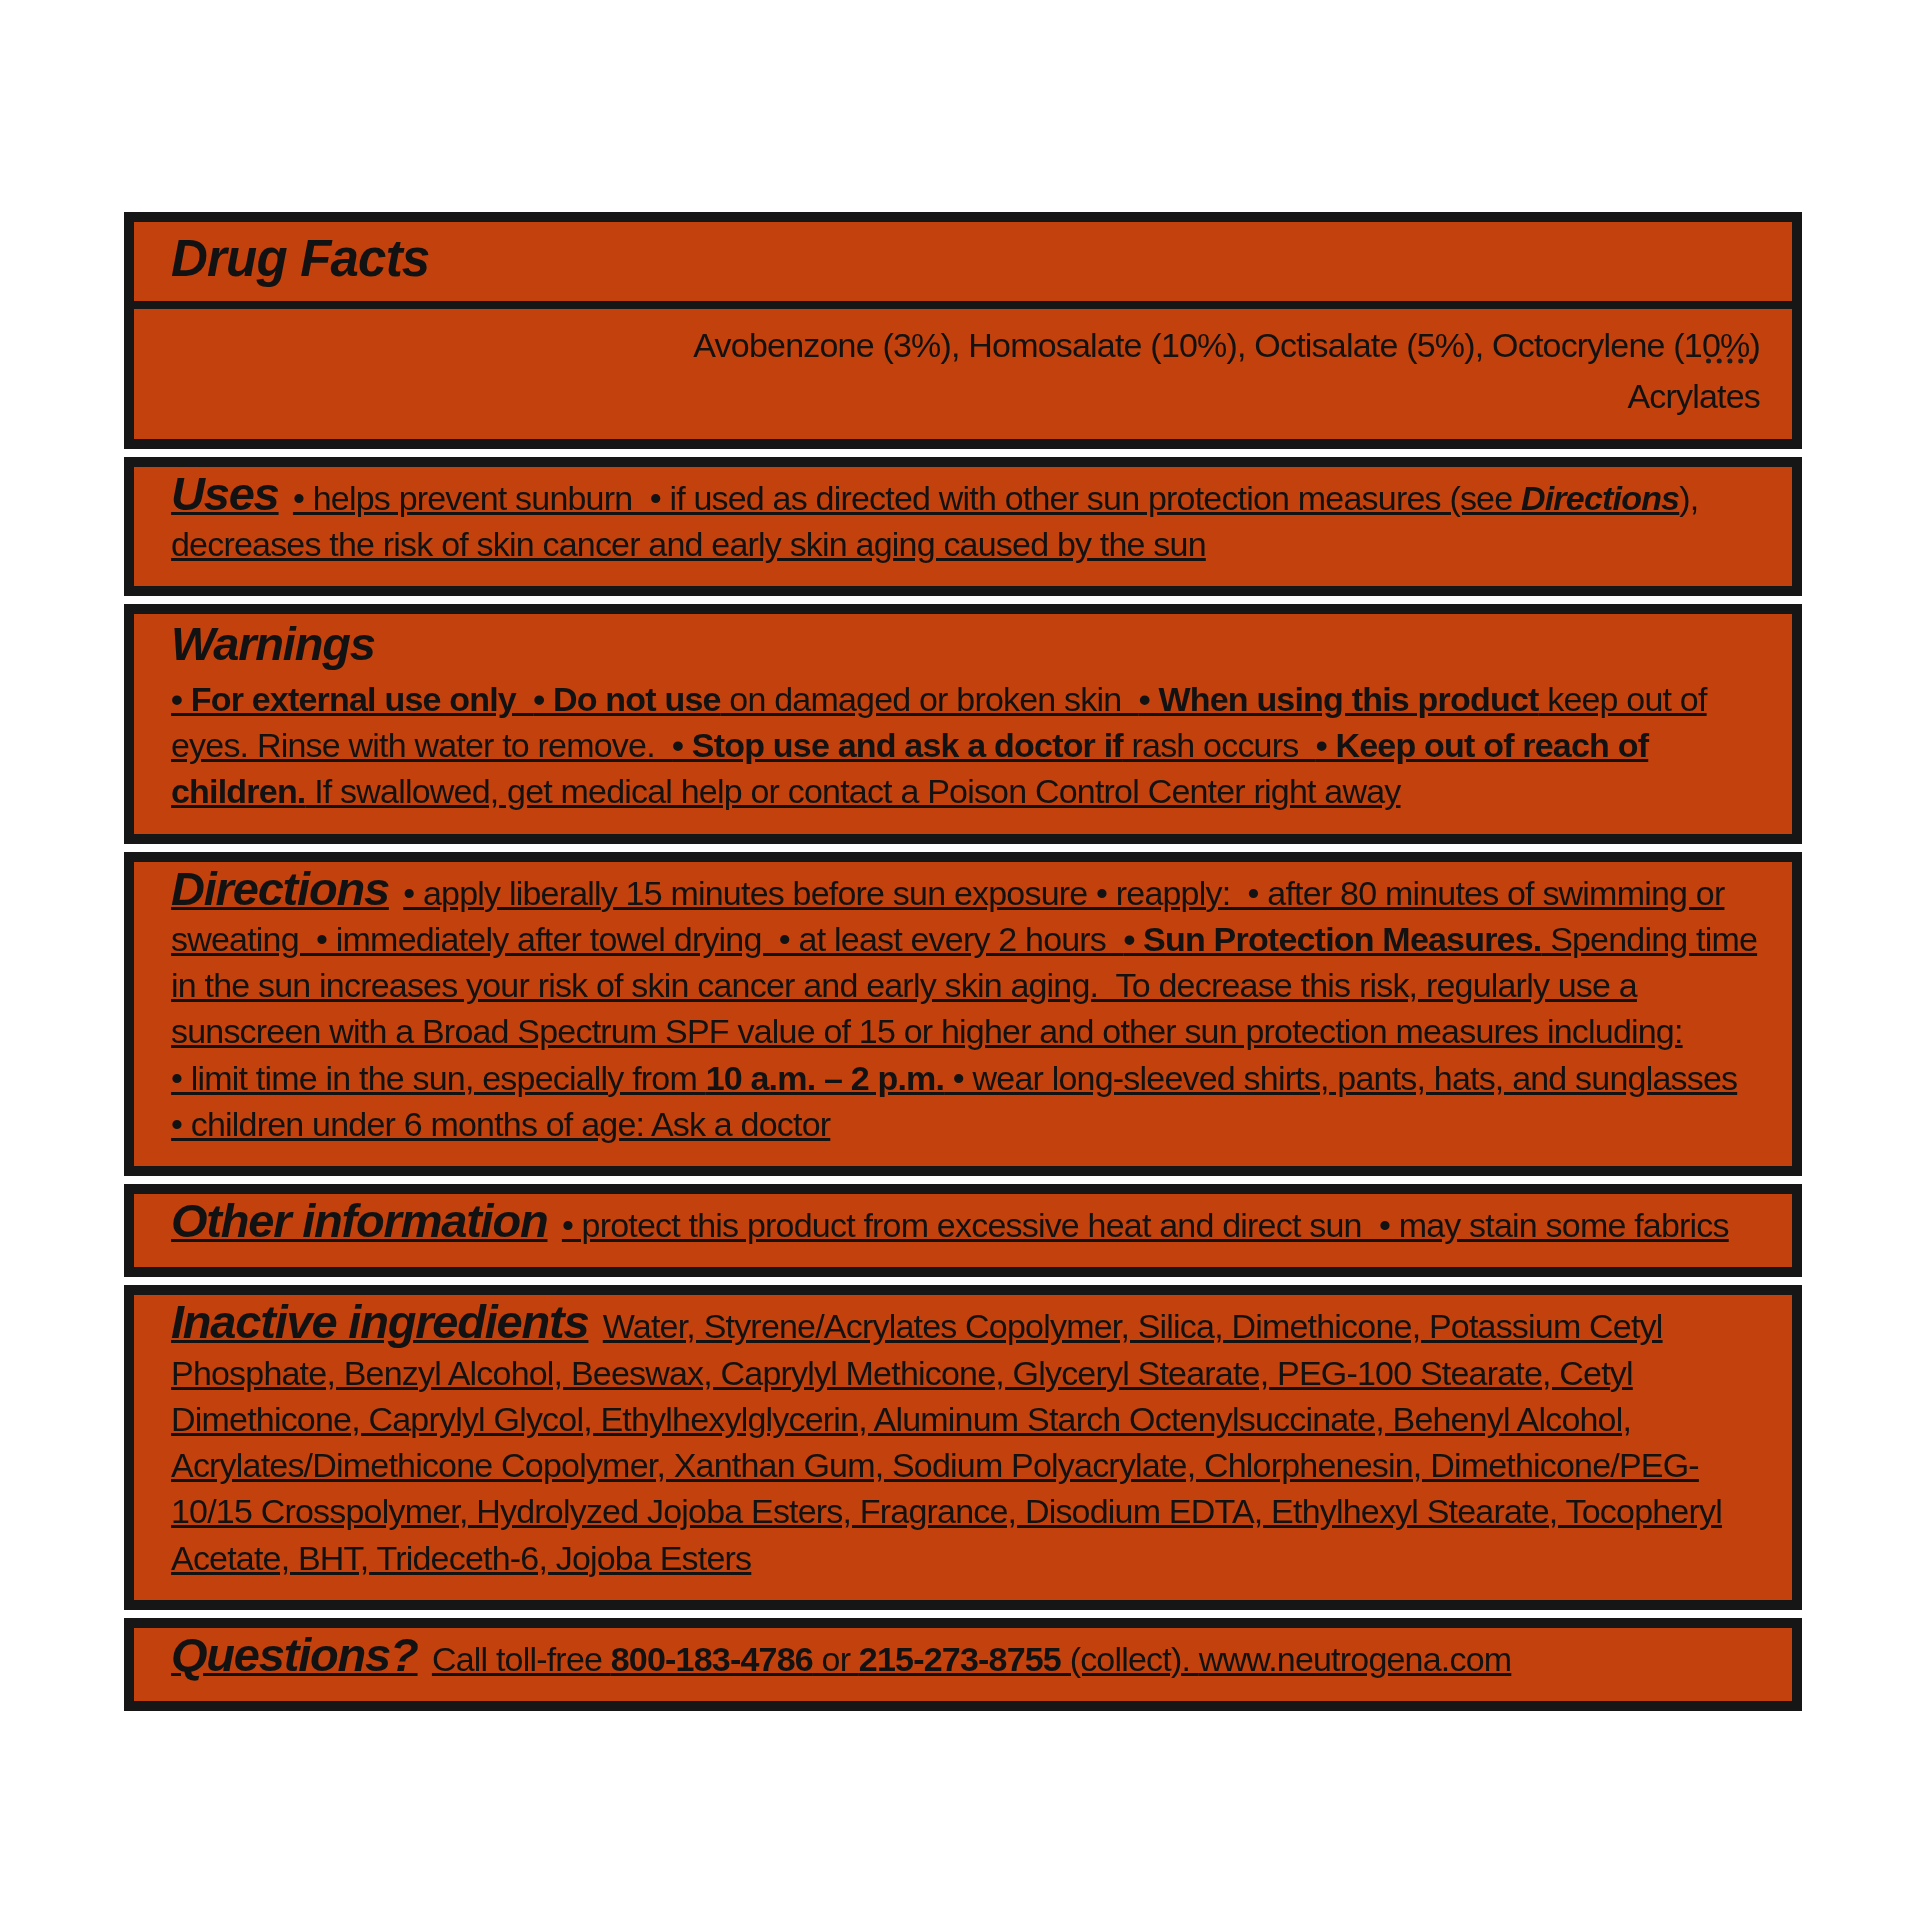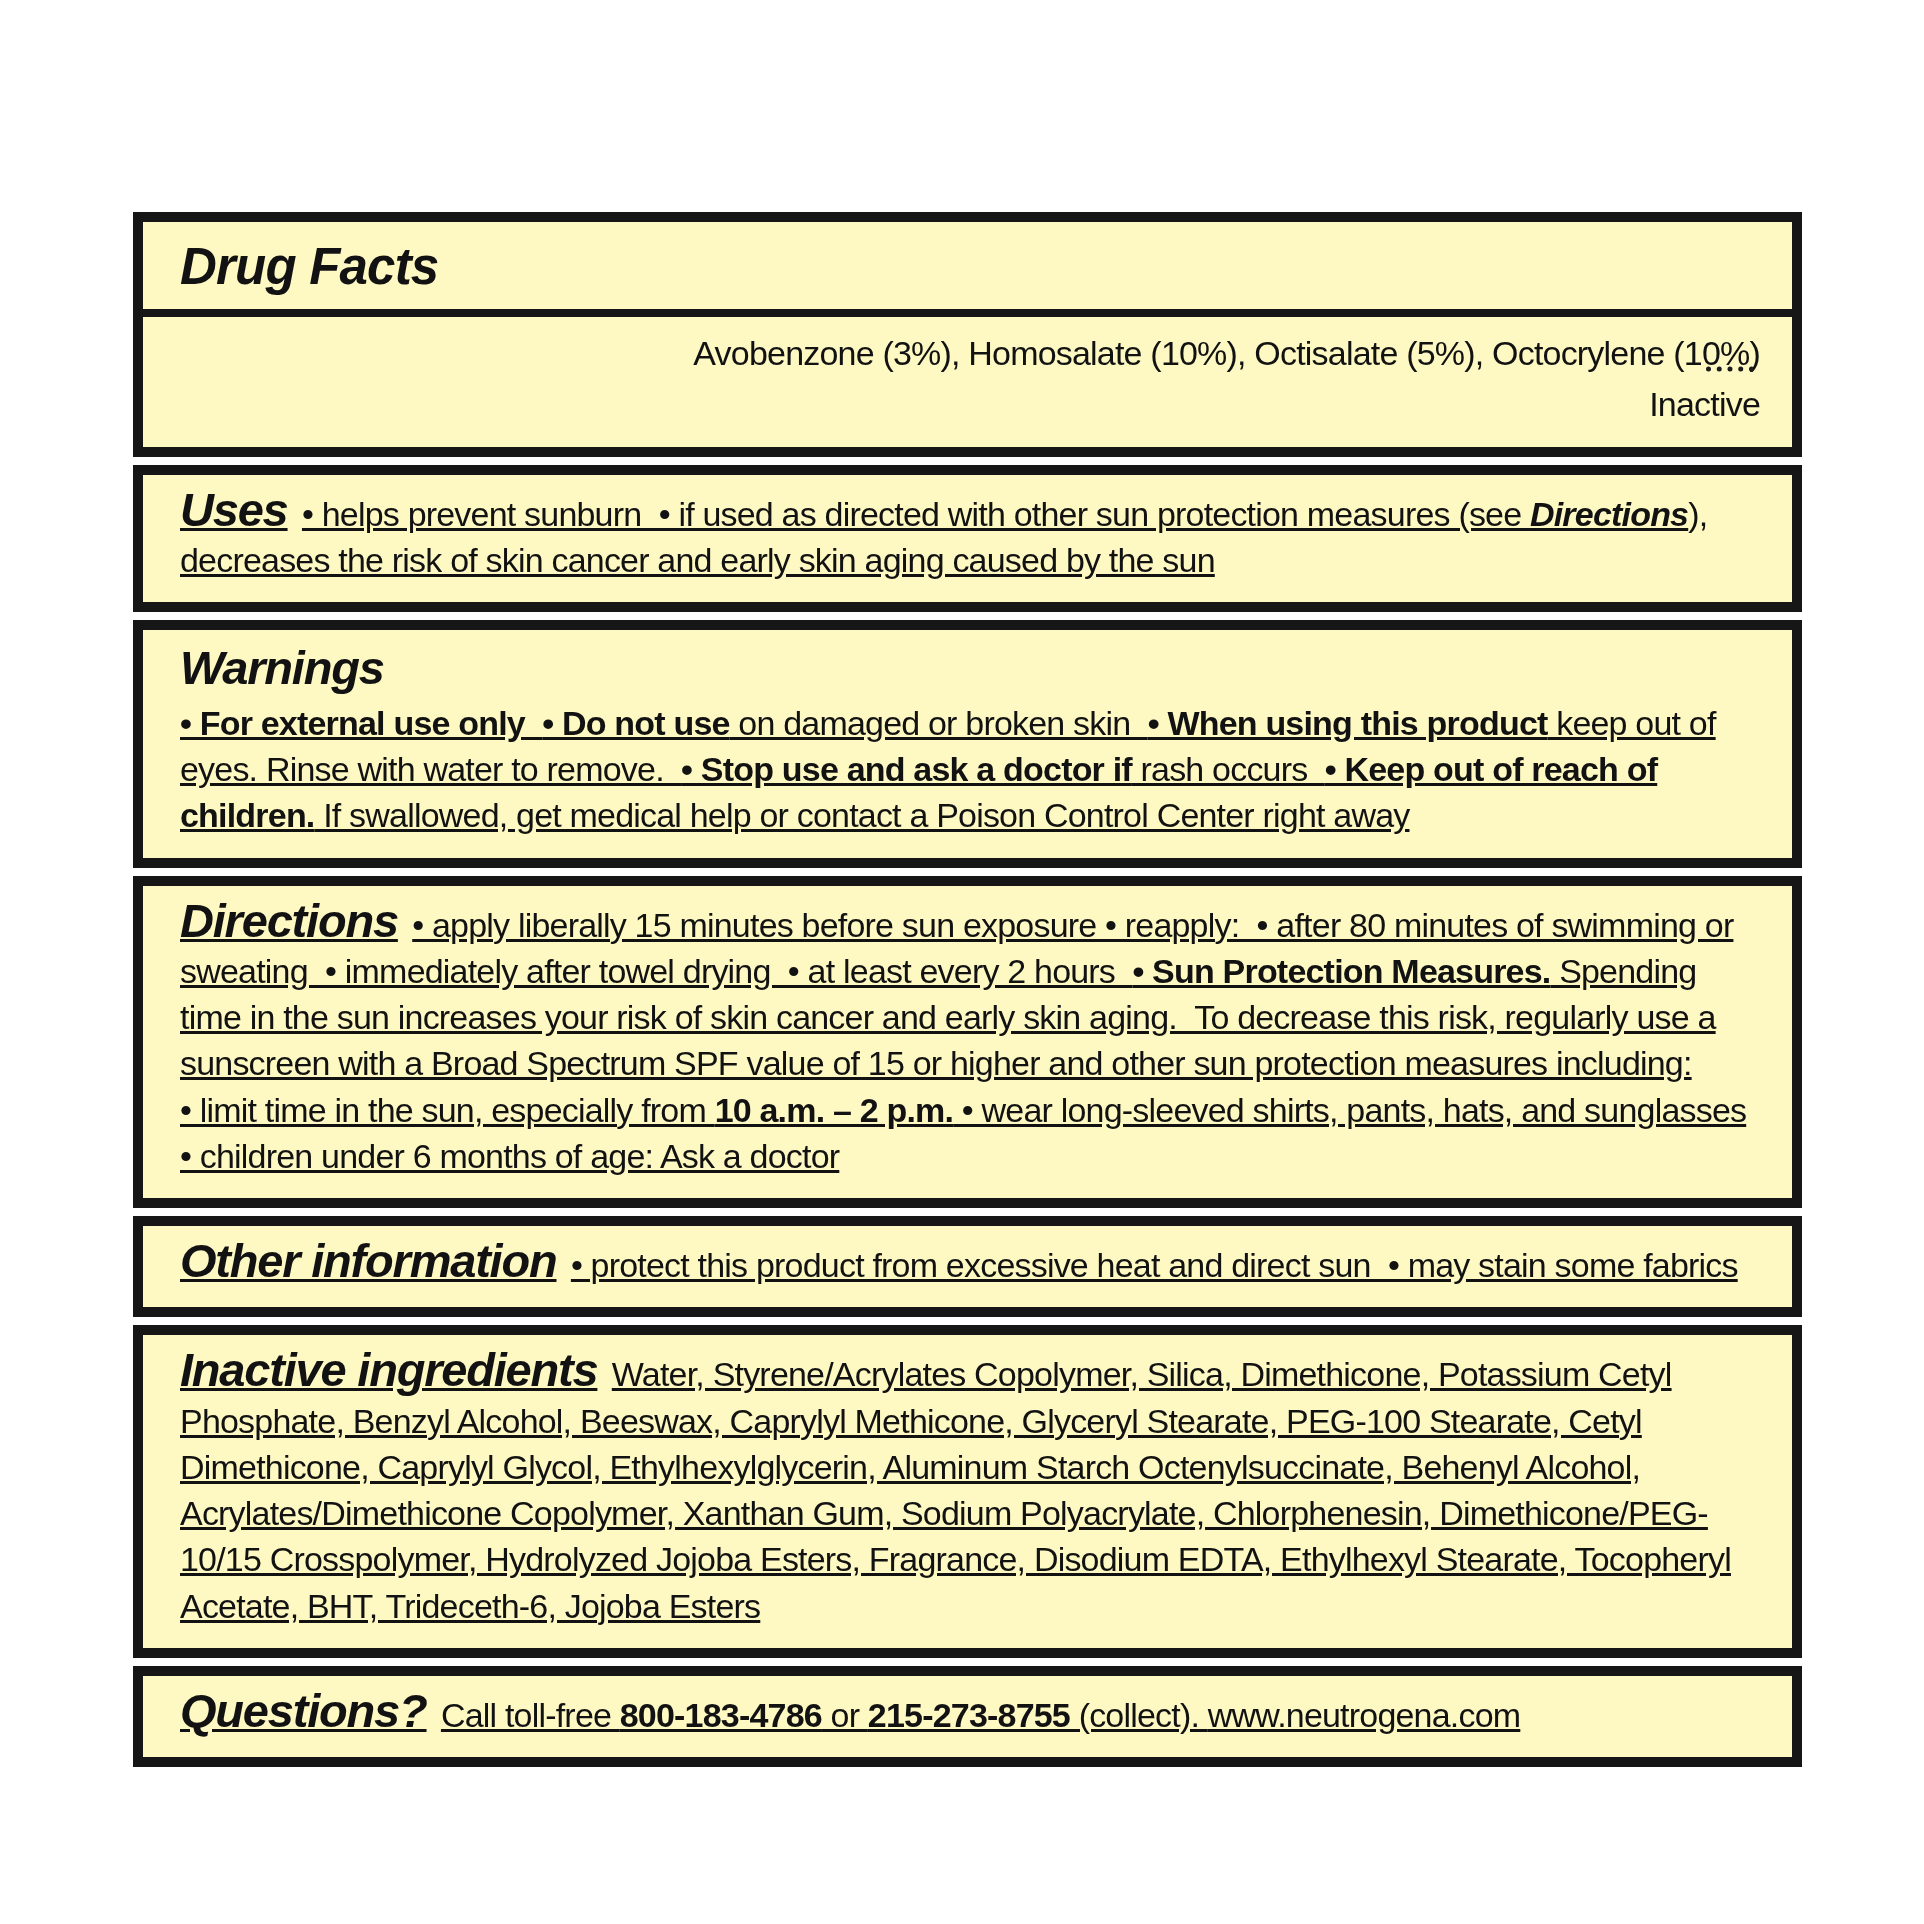--- a/index.html
+++ b/index.html
@@ -16,26 +16,25 @@
     left: 124px;
     top: 212px;
     width: 1678px;
     display: flex;
     flex-direction: column;
     gap: 8px;
   }
   .box {
     box-sizing: border-box;
     border: 10.4px solid #161616;
-    background: #fef9c3;
-    padding: 11px 32px 19px 37px;
+    background: #c2410c;
+    padding: 3px 32px 19px 37px;
     font-size: 34px;
     line-height: 1.36;
     letter-spacing: -0.8px;
-    margin-left: 9px;
   }
   .title {
     font-size: 51px;
     font-weight: bold;
     font-style: italic;
     letter-spacing: -0.8px;
     padding: 4.8px 0 1.6px 0;
     line-height: 1.15;
   }
   .title-rule {
@@ -92,21 +91,21 @@
 <body>
 
 <div class="label-wrap">
 
   <section class="box">
     <div class="title">Drug Facts</div>
     <div class="title-rule"></div>
     <div class="ai-line">
       <span>Avobenzone (3%), Homosalate (10%), Octisalate (5%), Octocrylene (10%)</span>
       <span class="leader"></span>
-      <span>Inactive</span>
+      <span>Acrylates</span>
     </div>
   </section>
 
   <section class="box">
     <p><span class="h-inline">Uses</span><span>• helps prevent sunburn &nbsp;• if used as directed with other sun protection measures (see </span><span class="bi">Directions</span><span>), decreases the risk of skin cancer and early skin aging caused by the sun</span></p>
   </section>
 
   <section class="box">
     <div class="h-block">Warnings</div>
     <p><span class="b">• For external use only</span><span> &nbsp;</span><span class="b">• Do not use</span><span> on damaged or broken skin &nbsp;</span><span class="b">• When using this product</span><span> keep out of eyes. Rinse with water to remove. &nbsp;</span><span class="b">• Stop use and ask a doctor if</span><span> rash occurs &nbsp;</span><span class="b">• Keep out of reach of children.</span><span> If swallowed, get medical help or contact a Poison Control Center right away</span></p>

